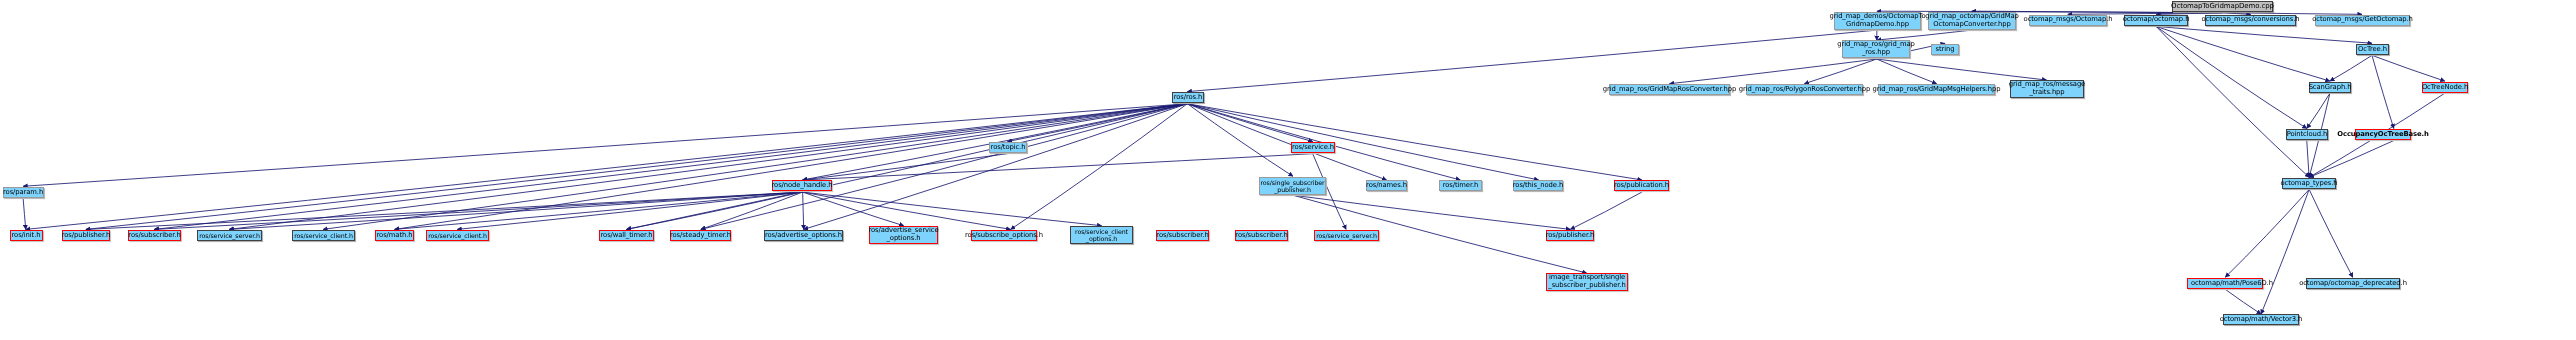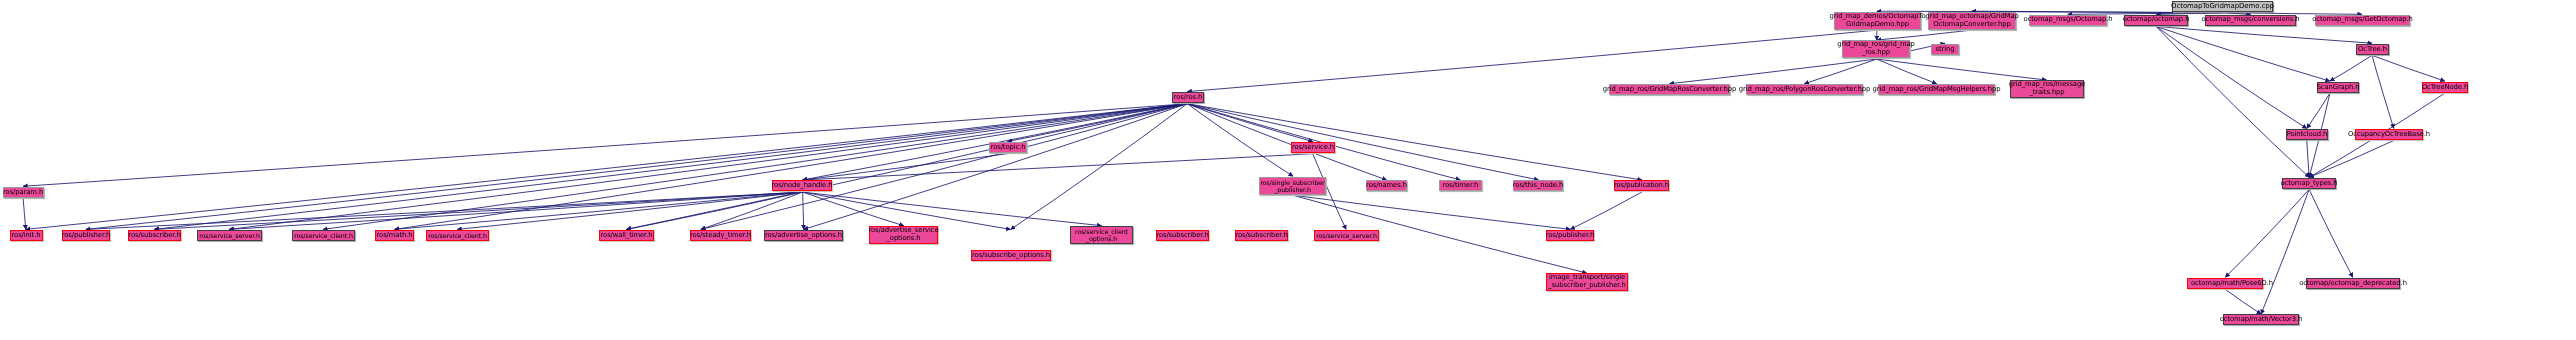--- a/index.html
+++ b/index.html
@@ -24,21 +24,21 @@
     height: 341px;
     pointer-events: none;
   }
   .node {
     position: absolute;
     box-sizing: border-box;
     display: flex;
     align-items: center;
     justify-content: center;
     text-align: center;
-    background: #ec4899;
+    background: #7dd3fc;
     color: #000000;
     font-size: 6.8px;
     line-height: 1.12;
     padding: 0.5px 2.1px;
     white-space: pre-line;
     letter-spacing: -0.1px;
   }
   
   .n-plain {
     border: 0.5px solid #9a9a9a;
@@ -155,24 +155,24 @@
     <div class="node n-dark" style="left: 1172px; top: 92px; width: 32px; height: 11px;"><span>ros/ros.h</span></div>
     <div class="node n-plain" style="left: 1842px; top: 40px; width: 68px; height: 18px;"><span>grid_map_ros/grid_map
 _ros.hpp</span></div>
     <div class="node n-plain" style="left: 1931px; top: 44px; width: 28px; height: 11px;"><span>string</span></div>
     <div class="node n-plain" style="left: 1609px; top: 84px; width: 121px; height: 11px;"><span>grid_map_ros/GridMapRosConverter.hpp</span></div>
     <div class="node n-plain" style="left: 1746px; top: 84px; width: 117px; height: 11px;"><span>grid_map_ros/PolygonRosConverter.hpp</span></div>
     <div class="node n-plain" style="left: 1878px; top: 84px; width: 117px; height: 11px;"><span>grid_map_ros/GridMapMsgHelpers.hpp</span></div>
     <div class="node n-dark" style="left: 2010px; top: 80px; width: 74px; height: 18px;"><span>grid_map_ros/message
 _traits.hpp</span></div>
     <div class="node n-dark" style="left: 2356px; top: 44px; width: 33px; height: 11px;"><span>OcTree.h</span></div>
-    <div class="node n-dark" style="left: 2309px; top: 82px; width: 42px; height: 11px; margin-left: 8px;"><span>ScanGraph.h</span></div>
+    <div class="node n-dark" style="left: 2309px; top: 82px; width: 42px; height: 11px;"><span>ScanGraph.h</span></div>
     <div class="node n-red" style="left: 2422px; top: 82px; width: 46px; height: 11px;"><span>OcTreeNode.h</span></div>
     <div class="node n-dark" style="left: 2286px; top: 129px; width: 42px; height: 11px;"><span>Pointcloud.h</span></div>
-    <div class="node n-red" style="left: 2355px; top: 129px; width: 68px; height: 11px;"><span>OccupancyOcTreeBase.h</span></div>
+    <div class="node n-red" style="left: 2355px; top: 129px; width: 56px; height: 11px; font-weight: bold;"><span>OccupancyOcTreeBase.h</span></div>
     <div class="node n-dark" style="left: 2282px; top: 178px; width: 54px; height: 11px;"><span>octomap_types.h</span></div>
     <div class="node n-red" style="left: 2187px; top: 278px; width: 76px; height: 11px; padding-left: 16px;"><span>octomap/math/Pose6D.h</span></div>
     <div class="node n-dark" style="left: 2306px; top: 278px; width: 94px; height: 11px;"><span>octomap/octomap_deprecated.h</span></div>
     <div class="node n-dark" style="left: 2223px; top: 314px; width: 76px; height: 11px;"><span>octomap/math/Vector3.h</span></div>
     <div class="node n-plain" style="left: 989px; top: 142px; width: 38px; height: 11px;"><span>ros/topic.h</span></div>
     <div class="node n-red" style="left: 1291px; top: 142px; width: 44px; height: 11px;"><span>ros/service.h</span></div>
     <div class="node n-red" style="left: 772px; top: 180px; width: 60px; height: 11px;"><span>ros/node_handle.h</span></div>
     <div class="node n-plain n-small" style="left: 1259px; top: 177px; width: 67px; height: 18px;"><span>ros/single_subscriber
 _publisher.h</span></div>
     <div class="node n-plain" style="left: 1366px; top: 180px; width: 41px; height: 11px;"><span>ros/names.h</span></div>
@@ -181,25 +181,25 @@
     <div class="node n-red" style="left: 1614px; top: 180px; width: 55px; height: 11px;"><span>ros/publication.h</span></div>
     <div class="node n-plain" style="left: 2.6px; top: 187px; width: 41px; height: 11px;"><span>ros/param.h</span></div>
     <div class="node n-red" style="left: 9.5px; top: 230px; width: 33px; height: 11px;"><span>ros/init.h</span></div>
     <div class="node n-red" style="left: 62px; top: 230px; width: 48px; height: 11px;"><span>ros/publisher.h</span></div>
     <div class="node n-red" style="left: 128px; top: 230px; width: 53px; height: 11px;"><span>ros/subscriber.h</span></div>
     <div class="node n-dark n-small" style="left: 197px; top: 230px; width: 65px; height: 11px;"><span>ros/service_server.h</span></div>
     <div class="node n-dark n-small" style="left: 292px; top: 230px; width: 63px; height: 11px;"><span>ros/service_client.h</span></div>
     <div class="node n-red" style="left: 375px; top: 230px; width: 39px; height: 11px;"><span>ros/math.h</span></div>
     <div class="node n-red n-small" style="left: 426px; top: 230px; width: 63px; height: 11px;"><span>ros/service_client.h</span></div>
     <div class="node n-red" style="left: 599px; top: 230px; width: 55px; height: 11px;"><span>ros/wall_timer.h</span></div>
-    <div class="node n-red" style="left: 670px; top: 230px; width: 61px; height: 11px; margin-left: 20px;"><span>ros/steady_timer.h</span></div>
+    <div class="node n-red" style="left: 670px; top: 230px; width: 61px; height: 11px;"><span>ros/steady_timer.h</span></div>
     <div class="node n-dark" style="left: 764px; top: 230px; width: 79px; height: 11px;"><span>ros/advertise_options.h</span></div>
     <div class="node n-red" style="left: 869px; top: 226px; width: 69px; height: 18px;"><span>ros/advertise_service
 _options.h</span></div>
-    <div class="node n-red" style="left: 971px; top: 230px; width: 80px; height: 11px; margin-top: 20px;"><span>ros/subscribe_options.h</span></div>
+    <div class="node n-red" style="left: 971px; top: 230px; width: 66px; height: 11px;"><span>ros/subscribe_options.h</span></div>
     <div class="node n-dark n-small" style="left: 1070px; top: 226px; width: 63px; height: 18px;"><span>ros/service_client
 _options.h</span></div>
     <div class="node n-red" style="left: 1156px; top: 230px; width: 53px; height: 11px;"><span>ros/subscriber.h</span></div>
     <div class="node n-red" style="left: 1235px; top: 230px; width: 53px; height: 11px;"><span>ros/subscriber.h</span></div>
     <div class="node n-red n-small" style="left: 1314px; top: 230px; width: 65px; height: 11px;"><span>ros/service_server.h</span></div>
     <div class="node n-red" style="left: 1546px; top: 230px; width: 48px; height: 11px;"><span>ros/publisher.h</span></div>
     <div class="node n-red" style="left: 1546px; top: 273px; width: 82px; height: 18px;"><span>image_transport/single
 _subscriber_publisher.h</span></div>
   </div>
 

